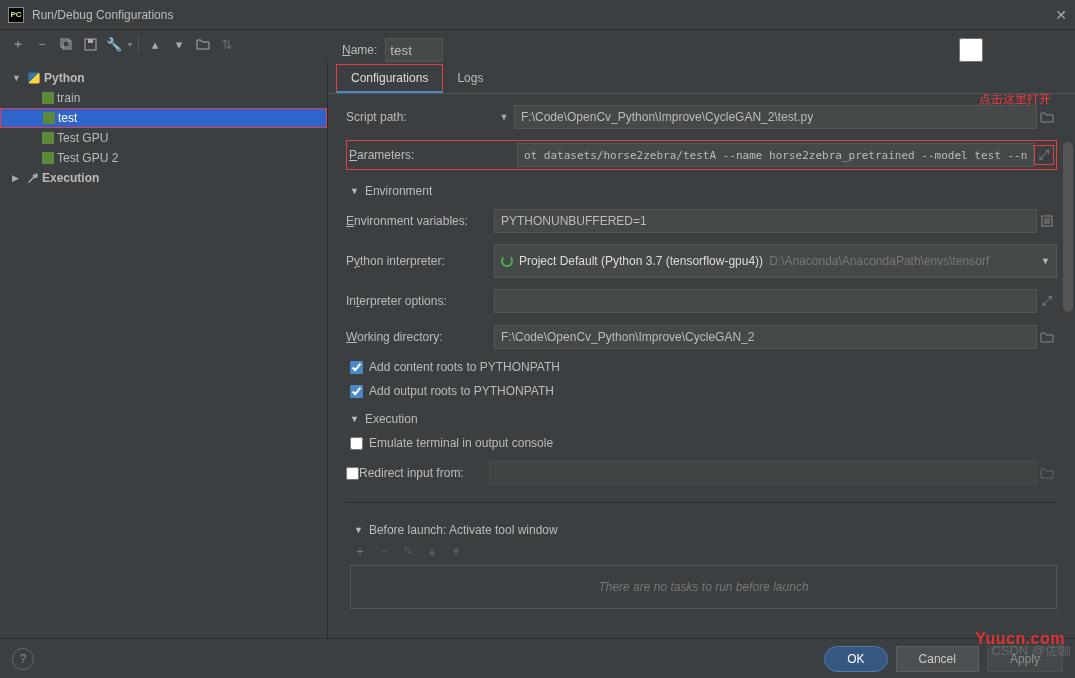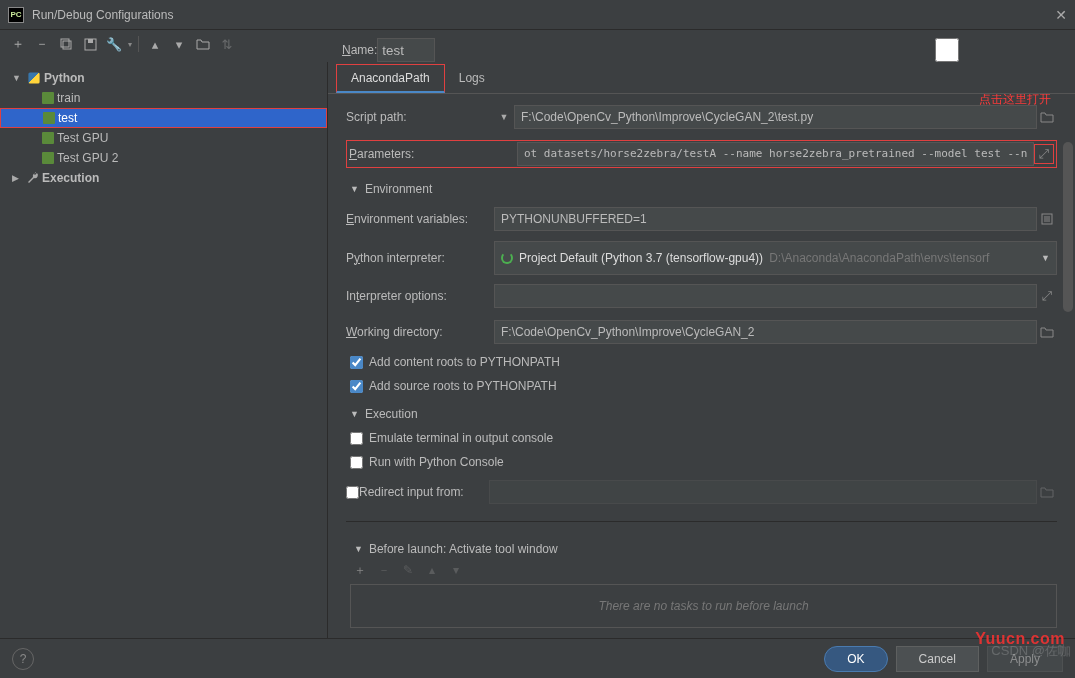--- a/index.html
+++ b/index.html
@@ -4,21 +4,21 @@
 <style>
 * { box-sizing: border-box; margin: 0; padding: 0; font-family: "Segoe UI", Arial, sans-serif; }
 body { background: #3c3f41; color: #bbbbbb; width: 1075px; height: 678px; overflow: hidden; position: relative; font-size: 12px; }
 .titlebar { height: 30px; display: flex; align-items: center; padding: 0 8px; background: #3c3f41; border-bottom: 1px solid #2b2b2b; }
 .titlebar .pc-icon { width: 16px; height: 16px; background: #000; border: 1px solid #888; display: flex; align-items: center; justify-content: center; font-size: 8px; font-weight: bold; color: #c9e89b; margin-right: 8px; }
 .titlebar .title { flex: 1; color: #bbbbbb; }
 .titlebar .close { color: #aaa; font-size: 14px; cursor: pointer; }
 .toolbar { height: 28px; display: flex; align-items: center; padding: 0 8px; gap: 4px; }
 .toolbar .tb-btn { width: 20px; height: 20px; display:flex; align-items:center; justify-content:center; color:#aaa; cursor:pointer; font-size:13px; }
 .toolbar .sep { width: 1px; height: 16px; background: #555; margin: 0 2px; }
-.namebar { position:absolute; left:342px; top:35px; right:0; height:30px; display:flex; align-items:center; }
+.namebar { position:absolute; left:342px; top:35px; right:0; height:30px; display:flex; align-items:center; gap:8px; }
 .namebar .lbl { color:#bbb; }
 .namebar .lbl u{text-decoration:underline;}
 .namebar input { background:#45494a; border:1px solid #555; color:#bbb; height:24px; flex:0 0 380px; padding:0 4px; outline:none; }
 .namebar .chk { display:flex; align-items:center; gap:4px; color:#bbb; }
 .namebar .chk input{margin:0;}
 .main { position:absolute; top:62px; bottom:40px; left:0; right:0; display:flex; }
 .tree { width: 328px; border-right: 1px solid #2b2b2b; padding-top: 6px; overflow:auto;}
 .tree-row { display:flex; align-items:center; height:20px; padding-left:4px; cursor:pointer; gap:3px;}
 .tree-row.lv0{padding-left:12px;}
 .tree-row.lv1{padding-left:42px;}
@@ -142,21 +142,21 @@
       <span class="tree-caret">▶</span>
       <svg class="wrench-icon" width="12" height="12" viewBox="0 0 12 12">
           <path d="M9 1a3 3 0 00-3 4L1 10l1 1 5-5a3 3 0 003-5l-2 2-1-1 2-2z" fill="#aaa"></path>
         </svg>
       <span style="font-weight:600">Execution</span>
     </div>
   </div>
 
   <div class="content">
     <div class="tabs">
-      <div class="tab active red-box">AnacondaPath</div>
+      <div class="tab active red-box">Configurations</div>
       <div class="tab">Logs</div>
     </div>
     <div class="form">
 
       <div class="anno-label" style="top:-3px;right:24px">点击这里打开</div>
 
       <div class="row">
         <span class="rlabel">Script path:</span>
         <span class="rcaret">▼</span>
         <input class="rinput" value="F:\Code\OpenCv_Python\Improve\CycleGAN_2\test.py" style="">
@@ -218,35 +218,31 @@
             </svg>
           </span>
       </div>
 
       <div class="chkrow">
           <input type="checkbox" checked="" style="">
           <span>Add content roots to PYTHONPATH</span>
         </div>
       <div class="chkrow">
           <input type="checkbox" checked="" style="">
-          <span>Add source roots to PYTHONPATH</span>
+          <span>Add output roots to PYTHONPATH</span>
         </div>
 
       <div class="section-head">
           <span class="sh-caret">▼</span>
           <span>Execution</span>
         </div>
 
       <div class="chkrow">
           <input type="checkbox" style="">
           <span>Emulate terminal in output console</span>
-        </div>
-      <div class="chkrow">
-          <input type="checkbox" style="">
-          <span>Run with Python Console</span>
         </div>
 
       <div class="row">
         <input type="checkbox" style="">
         <span class="rlabel" style="width:130px">Redirect input from:</span>
         <input class="rinput" style="opacity: 0.5;" disabled="" value="">
         <span class="ricon" style="opacity:.5">
             <svg width="14" height="12" viewBox="0 0 14 12">
               <path d="M1 2h4l1 2h7v7H1z" fill="none" stroke="#888"></path>
             </svg>

